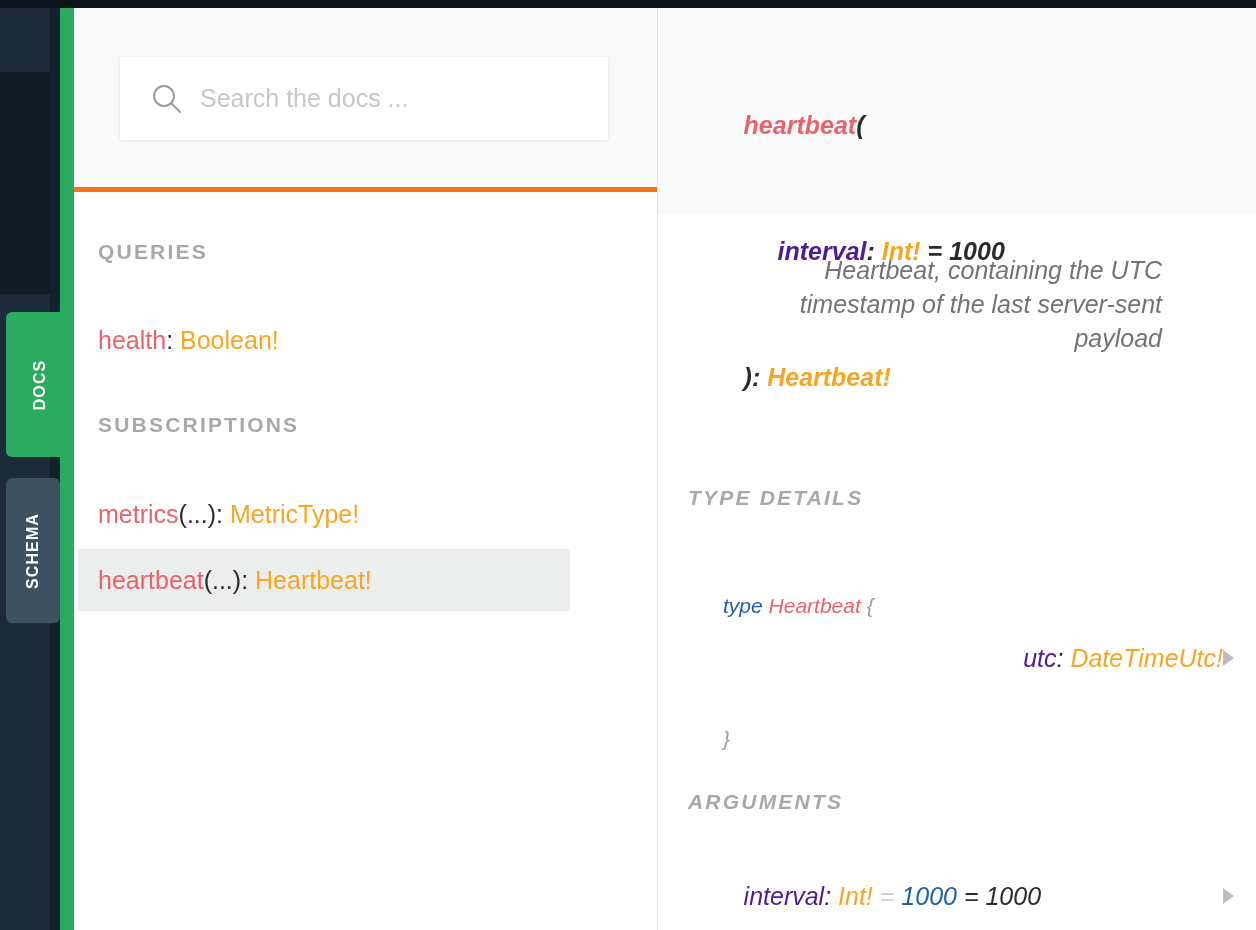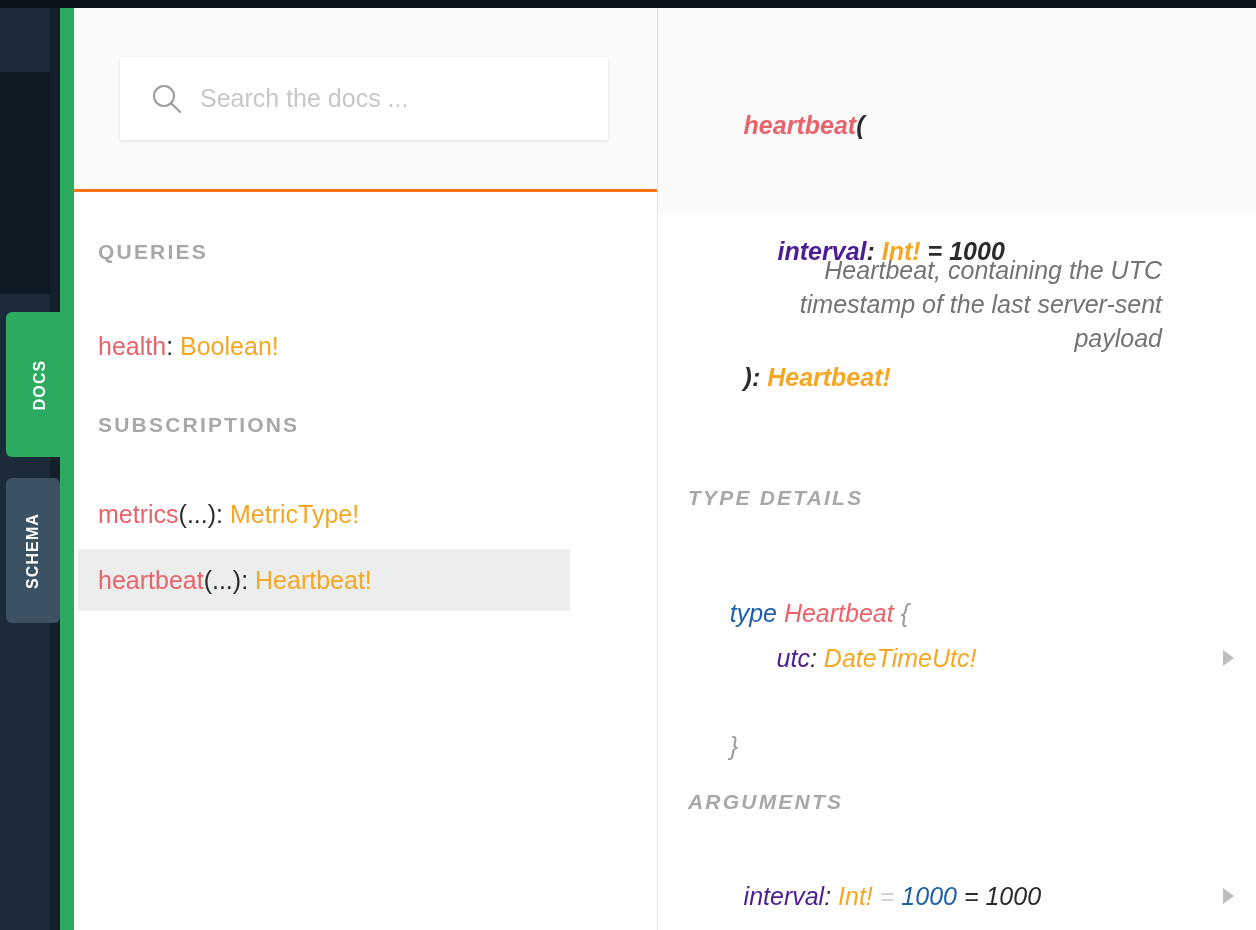--- a/index.html
+++ b/index.html
@@ -111,21 +111,21 @@
     height: 922px;
     background: #ffffff;
     box-sizing: border-box;
   }
   .search-wrap {
     position: absolute;
     left: 0; top: 0;
     width: 584px;
     height: 184px;
     background: #fafafa;
-    border-bottom: 3px solid #f97316;
+    border-bottom: 5px solid #f97316;
     box-sizing: border-box;
   }
   .search-box {
     position: absolute;
     left: 46px; top: 49px;
     width: 488px;
     height: 83px;
     background: #ffffff;
     box-shadow: 0 1px 3px rgba(0,0,0,0.10);
     display: flex;
@@ -184,21 +184,21 @@
     padding-right: 22px;
     cursor: pointer;
   }
   .doc-row.selected { background: #eceded; }
   .doc-row .sig {
     font-size: 25px;
     font-family: "Liberation Sans", sans-serif;
     white-space: nowrap;
     flex: 1 1 auto;
   }
-  .row-health { top: 122px; }
+  .row-health { top: 116px; }
   .row-metrics { top: 290px; }
   .row-heartbeat { top: 356px; }
 
   .tri {
     flex: 0 0 auto;
     width: 0; height: 0;
     border-top: 8px solid transparent;
     border-bottom: 8px solid transparent;
     border-left: 11px solid #bdbdbd;
   }
@@ -269,38 +269,38 @@
     letter-spacing: 2.2px;
     color: #a8a8a8;
     font-family: "Liberation Sans", sans-serif;
   }
   .st-typedetails { top: 478px; }
   .st-arguments   { top: 782px; }
 
   .code-line {
     position: absolute;
     left: 30px;
-    font-size: 25px;
+    font-size: 21px;
     font-family: "Liberation Sans", sans-serif;
     white-space: pre;
   }
   .cl-type    { top: 562px; }
   .cl-close   { top: 695px; }
 
   .field-row {
     position: absolute;
     left: 30px;
     width: 556px;
     height: 44px;
     display: flex;
     align-items: center;
     box-sizing: border-box;
     cursor: pointer;
   }
-  .fr-utc      { top: 628px; padding-left: 33px; }
+  .fr-utc      { top: 628px; padding-left: 33px; text-align: right; }
   .fr-interval { top: 866px; padding-left: 0; }
   .field-row .sig {
     font-size: 25px;
     font-family: "Liberation Sans", sans-serif;
     white-space: pre;
     flex: 1 1 auto;
   }
   .field-row .tri { margin-right: 10px; }
 </style>
 </head>

